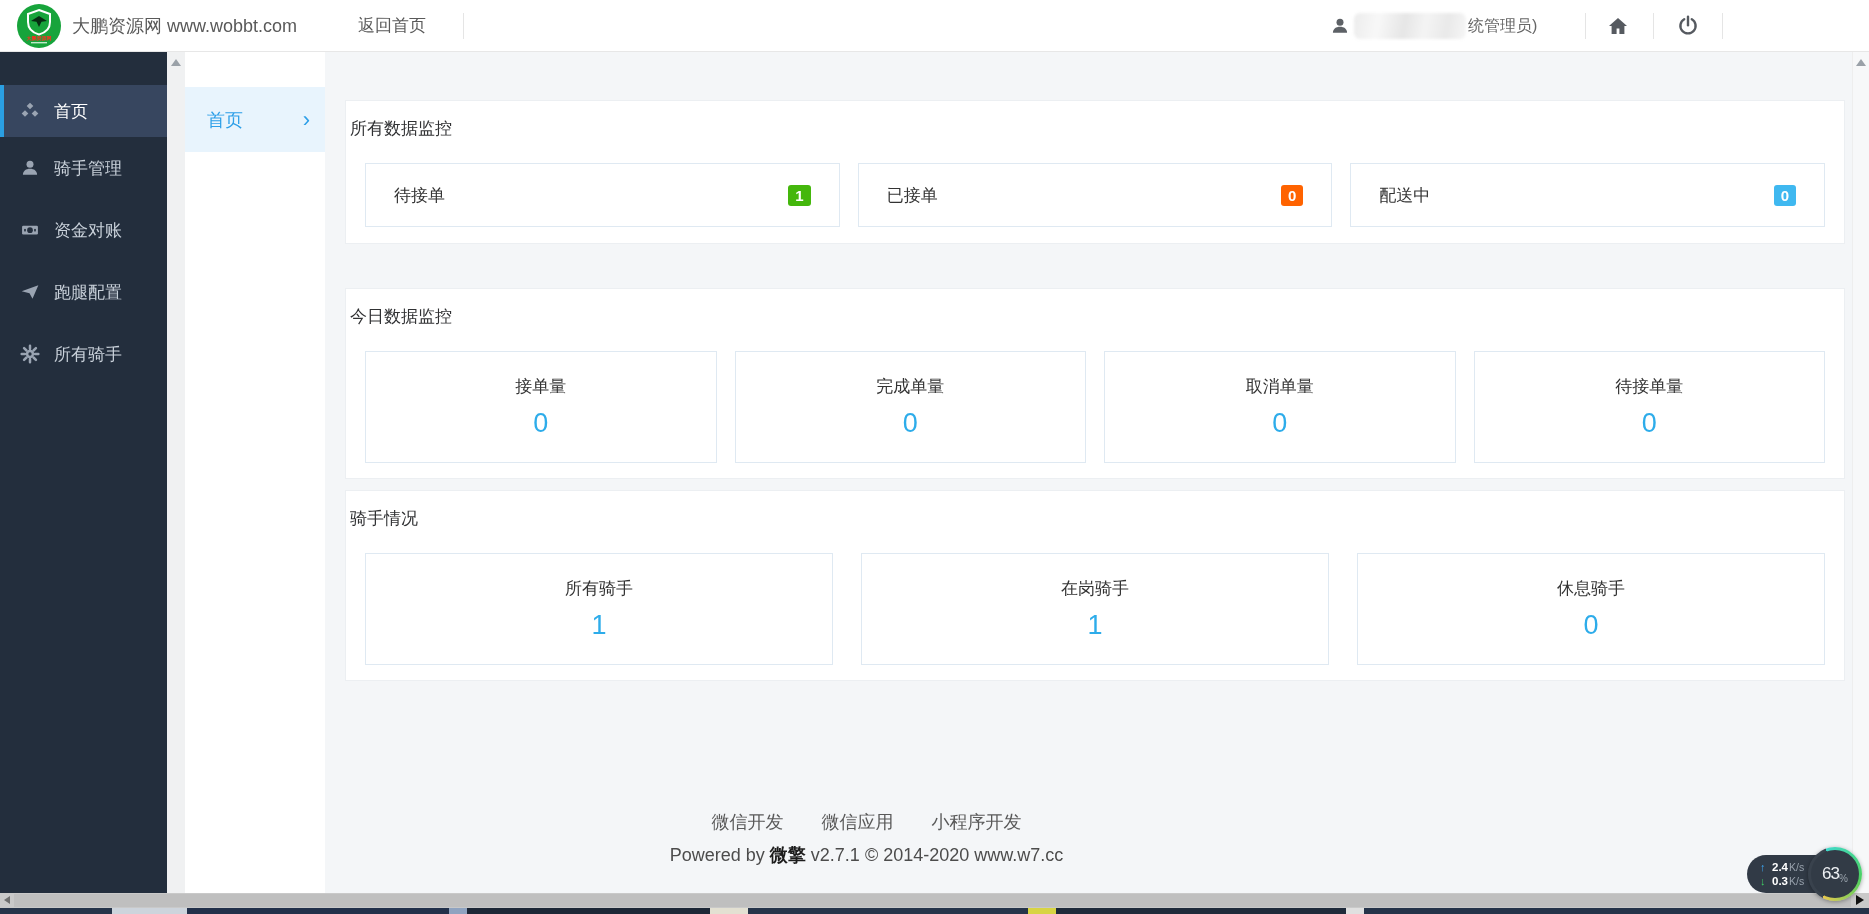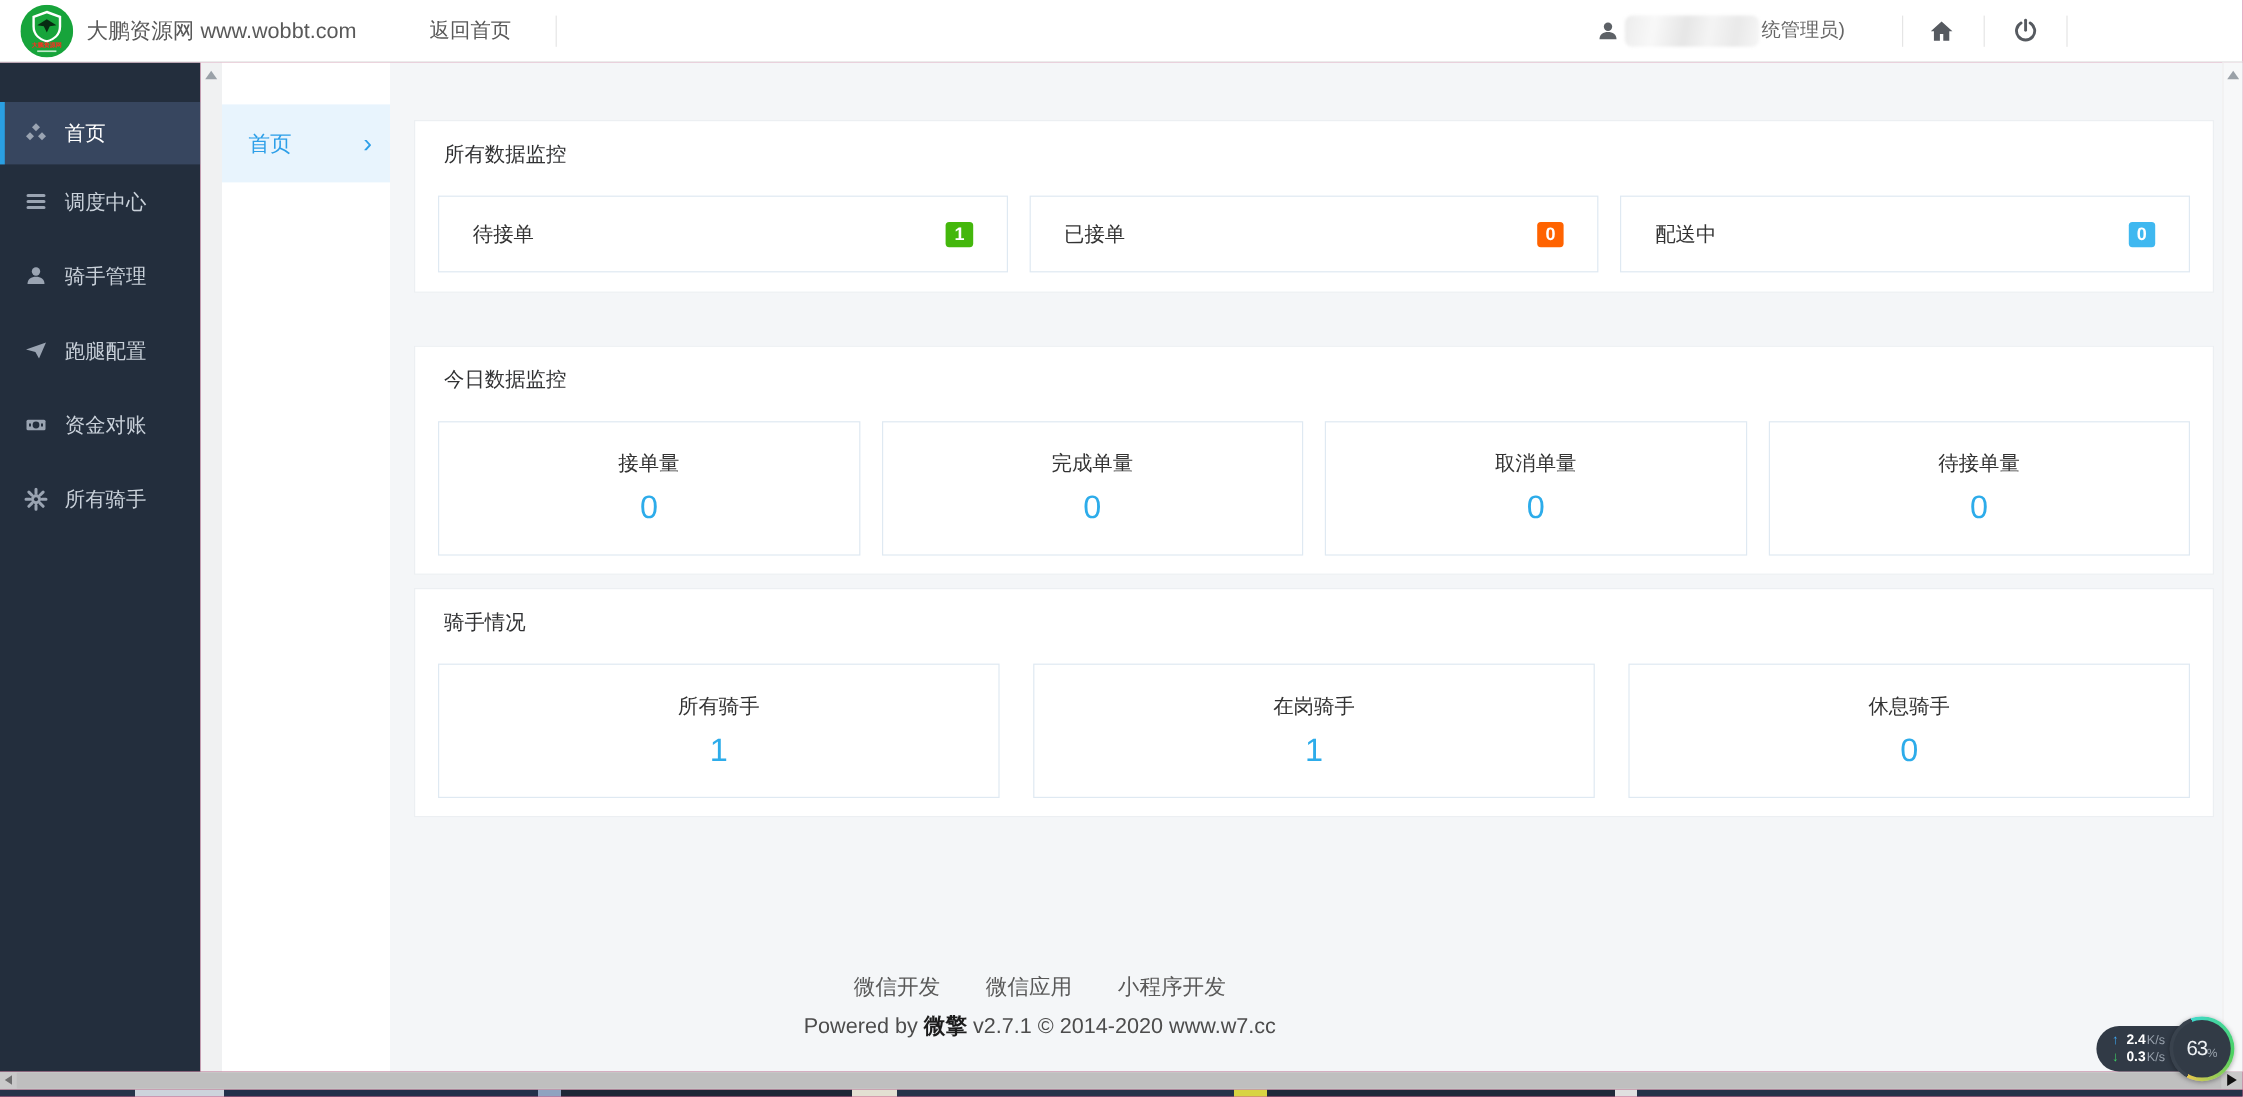--- a/index.html
+++ b/index.html
@@ -42,21 +42,21 @@
   .submenu-item { margin-top:35px; height:65px; display:flex; align-items:center; justify-content:space-between;
                   padding:0 15px 0 22px; background:#e8f4fd; color:#2d9fe8; font-size:18px; cursor:pointer; }
   .submenu-item .chev { font-size:22px; line-height:1; color:#2d9fe8; }
 
   
   .content { position:absolute; left:325px; top:52px; width:1544px; height:841px; background:#f4f6f8; }
   .panel { position:absolute; left:20px; width:1500px; background:#fff; border:1px solid #eceff2; }
   .p0 { top:48px;  height:144px; }
   .p1 { top:236px; height:191px; }
   .p2 { top:438px; height:191px; }
-  .panel h2 { margin:16px 0 0 24px; font-size:17px; font-weight:normal; color:#303133; }
+  .panel h2 { margin:16px 0 0 4px; font-size:17px; font-weight:normal; color:#303133; }
   .cards { position:absolute; left:19px; right:19px; top:62px; display:flex; gap:18px; }
   .p2 .cards { gap:28px; }
   .stat-card { flex:1; height:64px; border:1px solid #dfe9f2; background:#fff; display:flex; align-items:center;
                justify-content:space-between; padding:0 28px; font-size:17px; color:#333; cursor:pointer; }
   .badge { min-width:14px; text-align:center; padding:2px 7px; border-radius:3px; color:#fff;
            font-size:15px; font-weight:bold; }
   .num-card { flex:1; height:112px; border:1px solid #dfe9f2; background:#fff; display:flex; flex-direction:column;
               align-items:center; justify-content:center; }
   .num-label { font-size:17px; color:#333; }
   .num-value { margin-top:10px; font-size:27px; color:var(--numblue,#2dacea); }
@@ -147,45 +147,39 @@
   <nav class="sidebar">
     <ul id="sidebar-list">
         <li class="side-item active">
           <svg class="s-icon" viewBox="0 0 24 24">
             <path d="M12 2l4 4-4 4-4-4z M6 11l4 4-4 4-4-4z M18 11l4 4-4 4-4-4z" fill="#9aa4b2"></path>
           </svg>
           <span>首页</span>
         </li>
         <li class="side-item">
           <svg class="s-icon" viewBox="0 0 24 24">
-            <path d="M4 6h16M4 12h16M4 18h16" stroke="#9aa4b2" stroke-width="3" stroke-linecap="round" fill="none"></path>
-          </svg>
-          <span>调度中心</span>
-        </li>
-        <li class="side-item">
-          <svg class="s-icon" viewBox="0 0 24 24">
             <circle cx="12" cy="7.5" r="4.2" fill="#9aa4b2"></circle>
             <path d="M3.5 20c0-4.7 3.8-7.2 8.5-7.2s8.5 2.5 8.5 7.2z" fill="#9aa4b2"></path>
           </svg>
           <span>骑手管理</span>
-        </li>
-        <li class="side-item">
-          <svg class="s-icon" viewBox="0 0 24 24">
-            <path d="M2 11l20-7-7 16-3.6-6.4L2 11z" fill="#9aa4b2"></path>
-          </svg>
-          <span>跑腿配置</span>
         </li>
         <li class="side-item">
           <svg class="s-icon" viewBox="0 0 24 24">
             <rect x="2.5" y="7" width="19" height="10.5" rx="1.5" fill="#9aa4b2"></rect>
             <circle cx="12" cy="12.2" r="3.4" fill="#232e3d"></circle>
             <rect x="5" y="10.7" width="2" height="3" fill="#232e3d"></rect>
             <rect x="17" y="10.7" width="2" height="3" fill="#232e3d"></rect>
           </svg>
           <span>资金对账</span>
+        </li>
+        <li class="side-item">
+          <svg class="s-icon" viewBox="0 0 24 24">
+            <path d="M2 11l20-7-7 16-3.6-6.4L2 11z" fill="#9aa4b2"></path>
+          </svg>
+          <span>跑腿配置</span>
         </li>
         <li class="side-item">
           <svg class="s-icon" viewBox="0 0 24 24">
             <path d="M12 2v4M12 18v4M2 12h4M18 12h4M4.9 4.9l2.9 2.9M16.2 16.2l2.9 2.9M19.1 4.9l-2.9 2.9M7.8 16.2l-2.9 2.9" stroke="#9aa4b2" stroke-width="3" stroke-linecap="round"></path>
             <circle cx="12" cy="12" r="5" fill="#9aa4b2"></circle>
             <circle cx="12" cy="12" r="2" fill="#232e3d"></circle>
           </svg>
           <span>所有骑手</span>
         </li>
       </ul>

